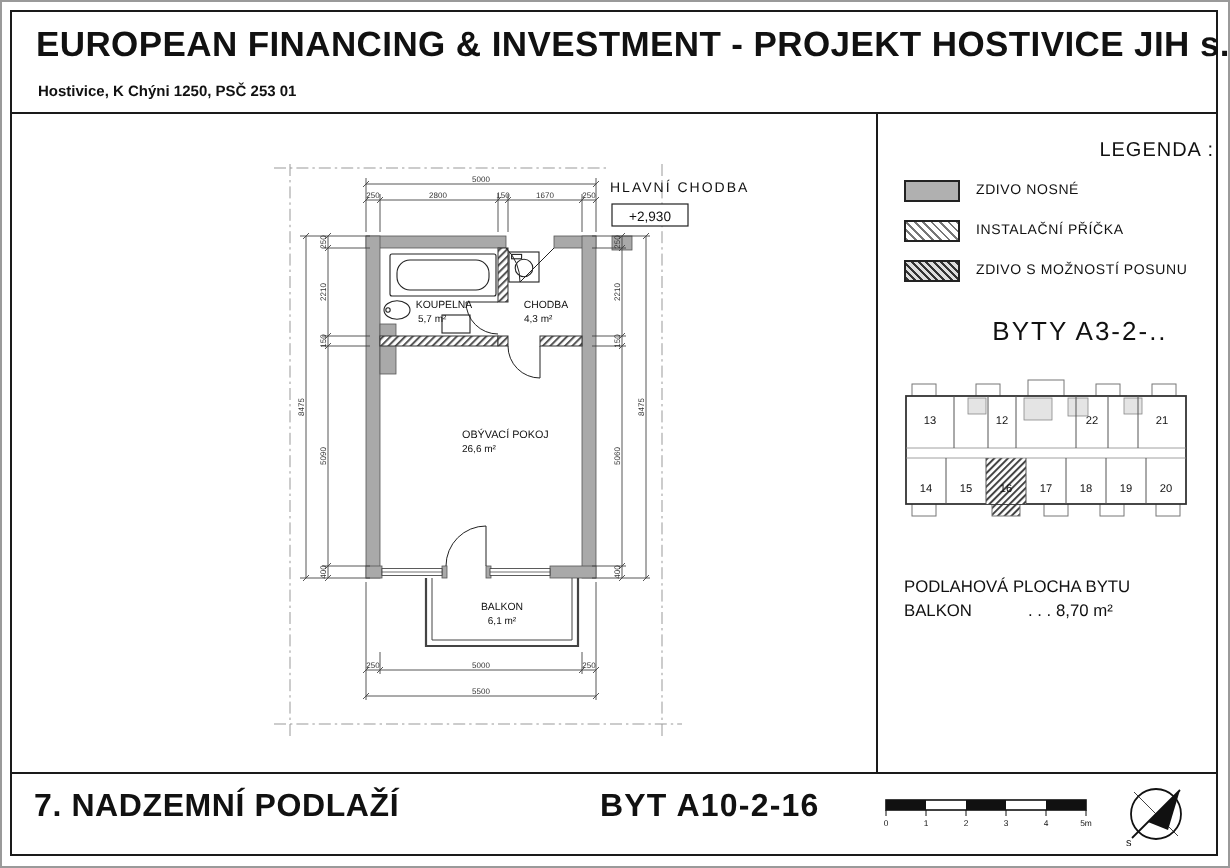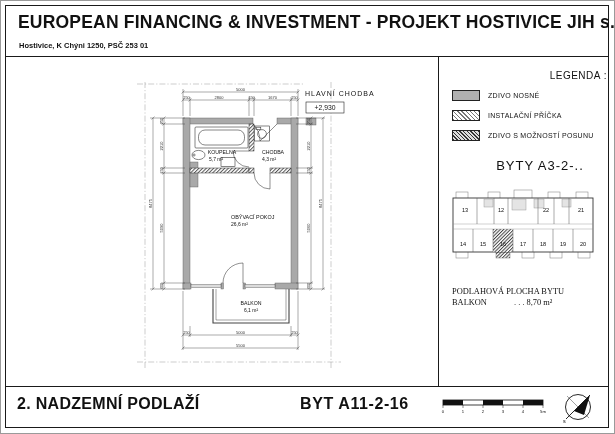--- a/index.html
+++ b/index.html
@@ -18,21 +18,21 @@
   .legend-title{text-align:right;margin-top:13px;font-size:10px;letter-spacing:.5px;}
   .legend-item{display:flex;align-items:center;margin:9px 0 0 13px;}
   .sw{width:26px;height:9px;border:1px solid #222;margin-right:8px;flex:none;}
   .sw-solid{background:#b0b0b0;}
   .sw-hatch-light{background:repeating-linear-gradient(45deg,#777 0 .9px,#fff .9px 3px);}
   .sw-hatch-dark{background:repeating-linear-gradient(45deg,#333 0 1.1px,#ddd 1.1px 2.6px);}
   .legend-label{font-size:7px;letter-spacing:.3px;}
   .byty{margin:17px 0 0 34px;font-size:13px;letter-spacing:1px;text-align:center;}
   .keyplan{margin:11px 0 0 11px;}
   .areas{margin-top:15px;font-size:8.4px;}
-  .arow{display:flex;margin:1.5px 0 0 13px;font-family:Liberation Serif, serif;}
+  .arow{display:flex;margin:1.5px 0 0 13px;}
   .a-label{width:62px;flex:none;}
   .floor-title{position:absolute;left:16px;top:394px;font-size:16px;font-weight:bold;letter-spacing:.3px;}
   .unit-title{position:absolute;left:299px;top:394px;font-size:16px;font-weight:bold;letter-spacing:.6px;}
   .scalebar{position:absolute;left:438px;top:396px;}
   .north{position:absolute;left:556px;top:387px;}
 </style>
 </head>
 <body>
 
 <div class="page">
@@ -302,22 +302,22 @@
       <div class="arow">
         <span>PODLAHOVÁ PLOCHA BYTU</span>
       </div>
       <div class="arow">
         <span class="a-label">BALKON</span>
         <span>. . .  8,70 m²</span>
       </div>
     </div>
   </div>
 
-  <div class="floor-title">2. NADZEMNÍ PODLAŽÍ</div>
-  <div class="unit-title">BYT  A11-2-16</div>
+  <div class="floor-title">7. NADZEMNÍ PODLAŽÍ</div>
+  <div class="unit-title">BYT  A10-2-16</div>
 
   <svg class="scalebar" width="112" height="22" viewBox="0 0 112 22">
     <rect x="4" y="3" width="100" height="5" fill="#fff" stroke="#111" stroke-width="0.8"></rect>
     <rect x="4" y="3" width="20" height="5" fill="#111"></rect>
     <rect x="44" y="3" width="20" height="5" fill="#111"></rect>
     <rect x="84" y="3" width="20" height="5" fill="#111"></rect>
     <g stroke="#111" stroke-width="0.5">
       <line x1="4" y1="8" x2="4" y2="11"></line>
         <line x1="24" y1="8" x2="24" y2="11"></line>
       <line x1="44" y1="8" x2="44" y2="11"></line>

